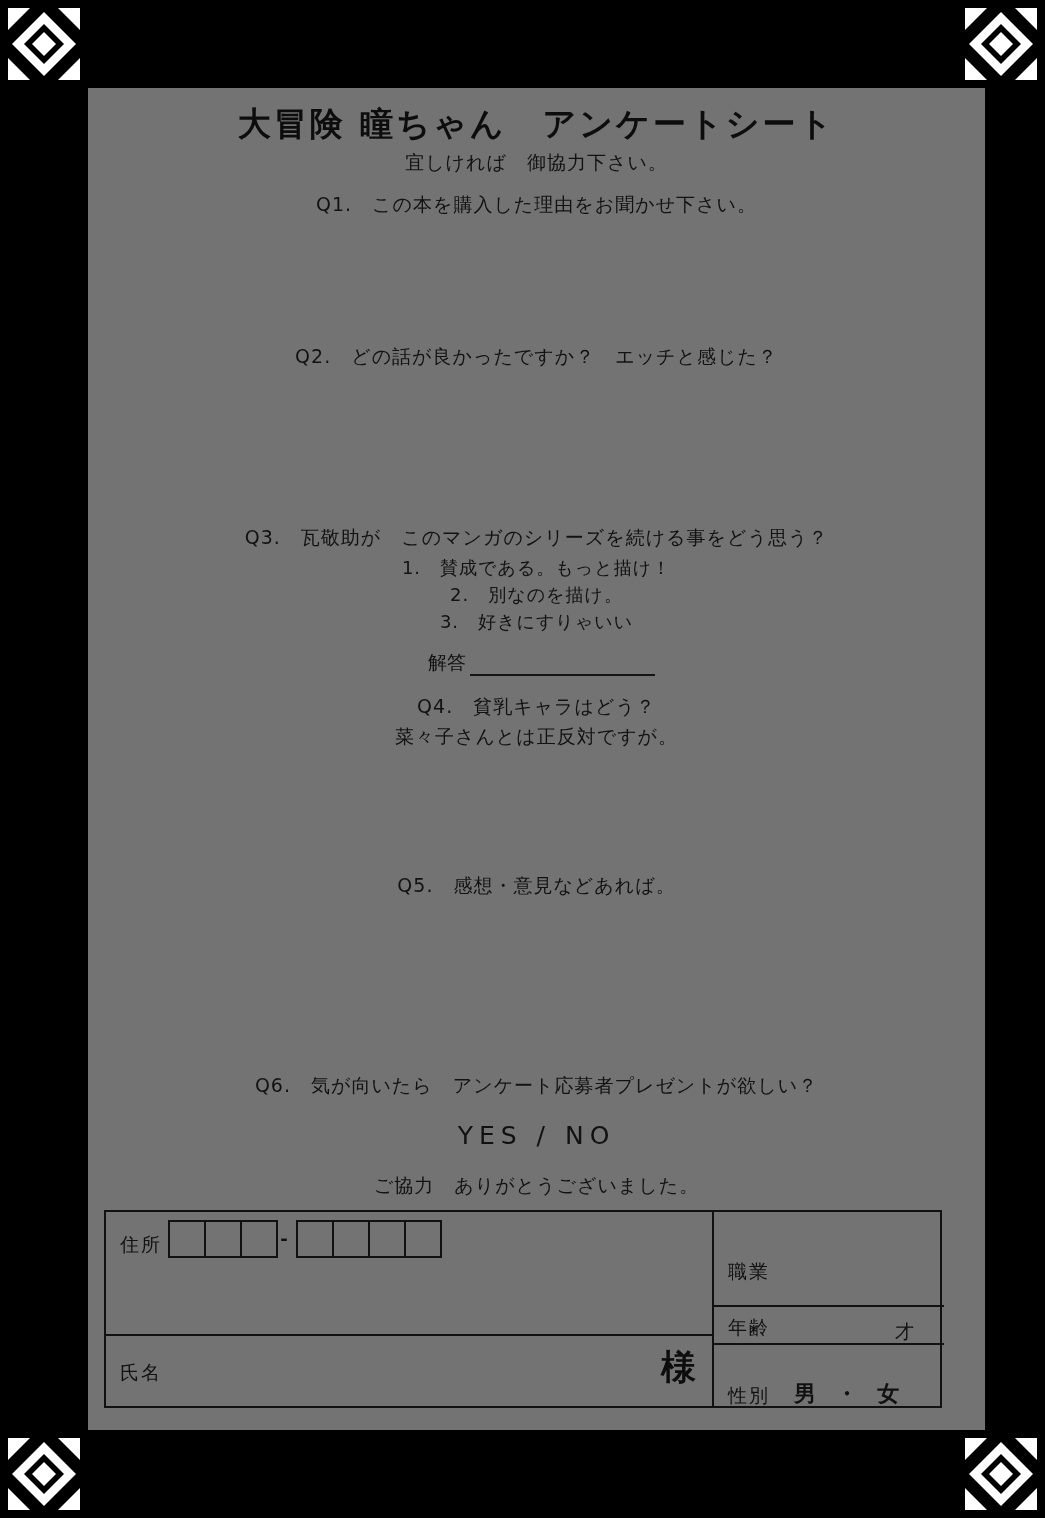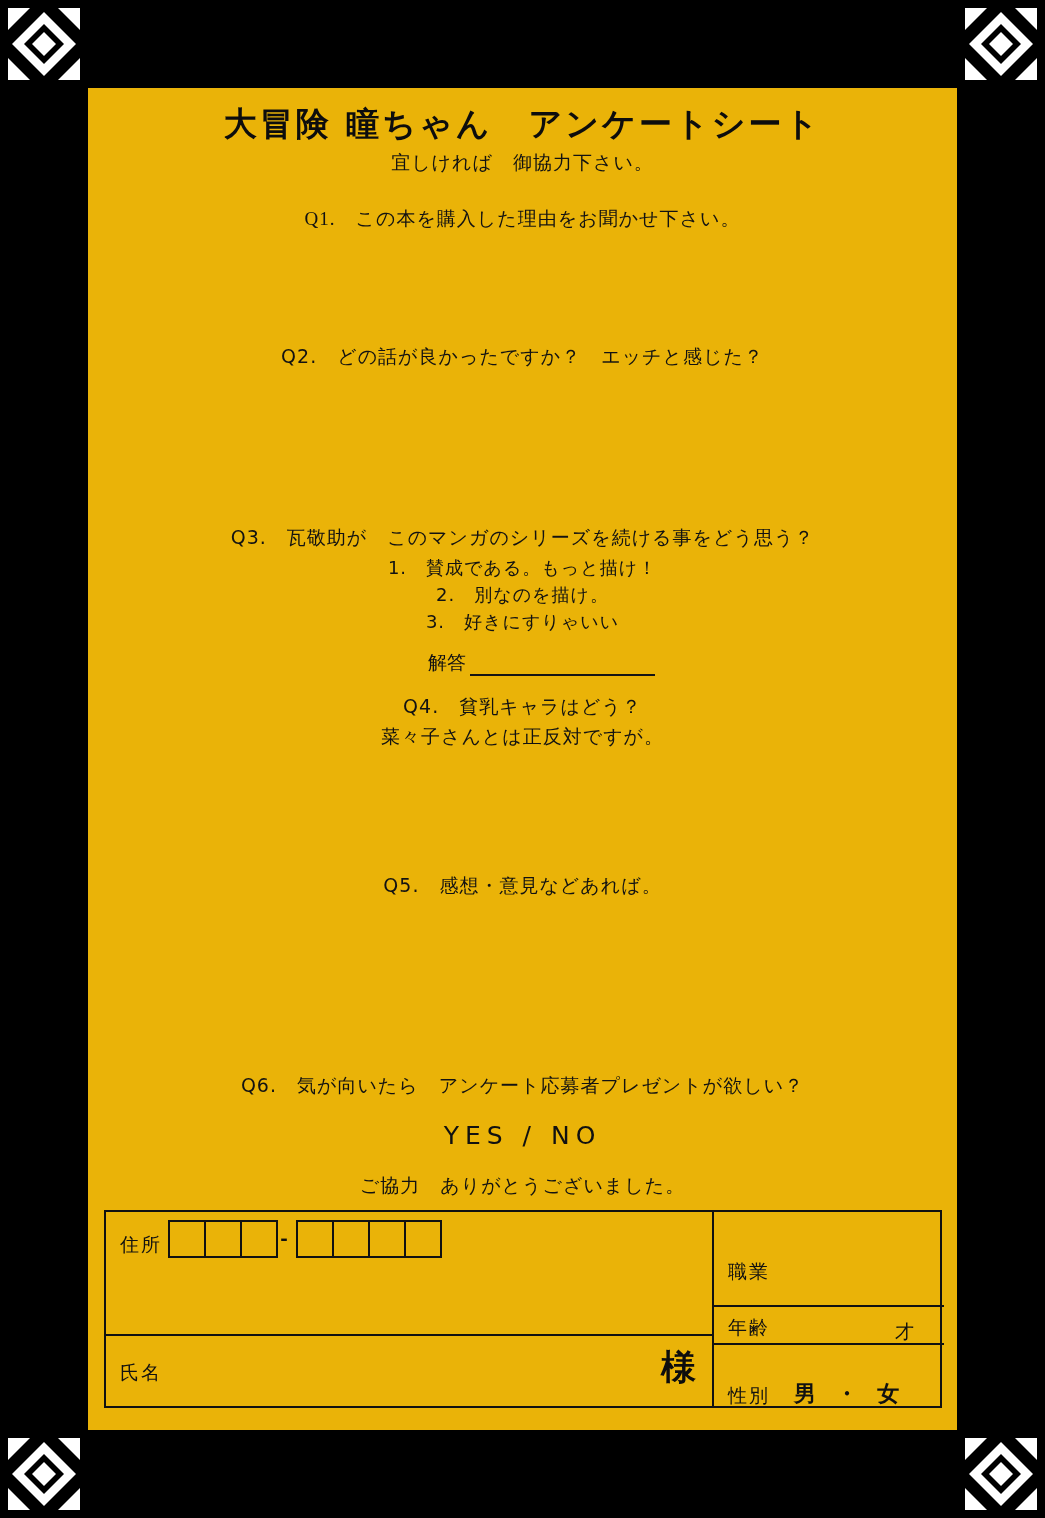--- a/index.html
+++ b/index.html
@@ -50,21 +50,22 @@
   .corner-br { left: 965px; top: 1438px; }
   .corner svg { display: block; }
 
   
   .paper {
     position: absolute;
     left: 88px;
     top: 88px;
     width: 869px;
     height: 1342px;
-    background: #eab308;
+    background: #737373;
+    padding-left: 28px;
   }
 
   .sheet-title {
     position: absolute;
     left: 0;
     right: 0;
     top: 14px;
     text-align: center;
     font-size: 33px;
     font-weight: bold;
@@ -88,21 +89,21 @@
     font-size: 19px;
     color: #121212;
     letter-spacing: 1px;
     white-space: nowrap;
   }
   .q-center {
     left: 0;
     right: 0;
     text-align: center;
   }
-  .q1 { top: 118px; font-family: Liberation Serif, serif; }
+  .q1 { top: 104px; }
   .q2 { top: 256px; }
   .q3 { top: 437px; }
   .opt { position: absolute; left: 0; right: 0; text-align: center; font-size: 18px; color:#121212; letter-spacing:1px; }
   .opt1 { top: 468px; }
   .opt2 { top: 495px; }
   .opt3 { top: 522px; }
 
   .answer-row {
     position: absolute;
     top: 562px;

